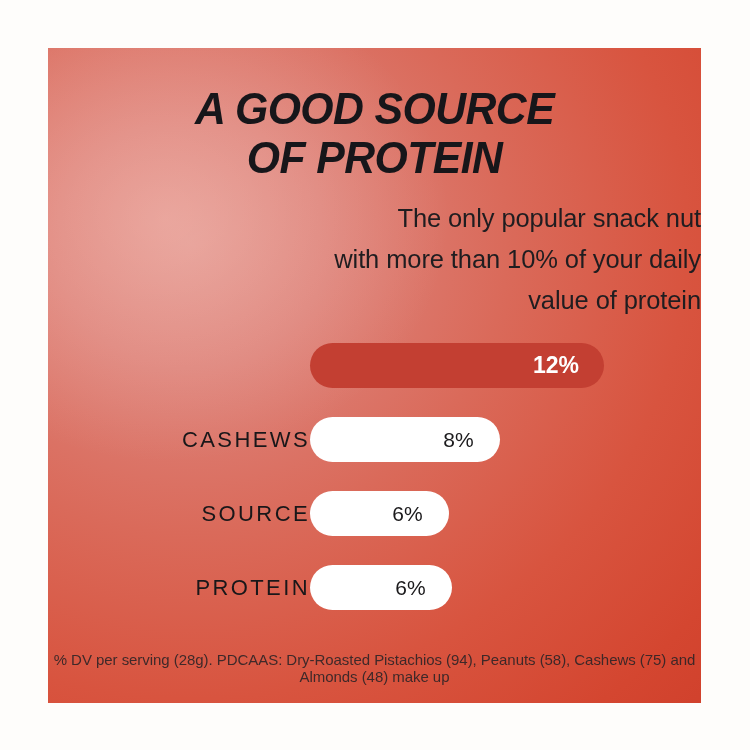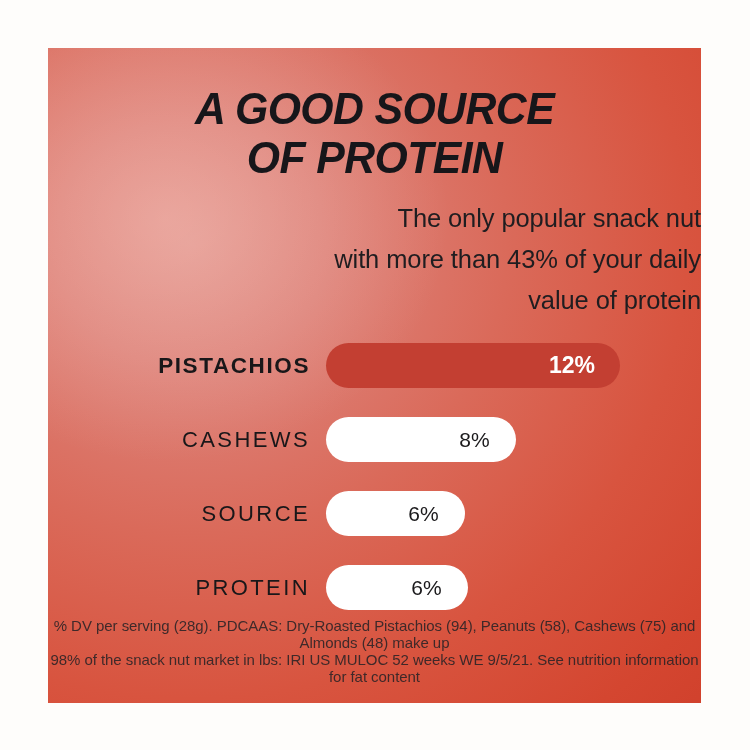--- a/index.html
+++ b/index.html
@@ -115,21 +115,21 @@
     letter-spacing: 2.4px;
     white-space: nowrap;
   }
   .bar-row.is-highlight .bar-label {
     font-weight: 700;
     font-size: 22.5px;
     letter-spacing: 1.6px;
   }
   .bar-track {
     position: absolute;
-    left: 278px;   
+    left: 262px;   
     top: 0;
     height: 37px;
   }
   .bar-fill {
     position: relative;
     height: 45px;
     border-radius: 23px;
     background: #ffffff;
     box-sizing: border-box;
     display: flex;
@@ -177,28 +177,27 @@
   <div class="panel">
     <div class="panel-inner">
 
       <div class="headline">
         <span class="l1">A GOOD SOURCE</span>
         <span class="l2">OF PROTEIN</span>
       </div>
 
       <div class="subtitle">
         <span>The only popular snack nut</span>
-        <span>with more than 43% of your daily</span>
+        <span>with more than 10% of your daily</span>
         <span>value of protein</span>
       </div>
 
       <div class="bars">
 
         <div class="bar-row is-highlight">
-          <div class="bar-label">PISTACHIOS</div>
           <div class="bar-track" style="width: 294px;">
             <div class="bar-fill" style="background: rgb(195, 63, 50);">
               <span class="bar-value">12%</span>
             </div>
           </div>
         </div>
 
         <div class="bar-row">
           <div class="bar-label">CASHEWS</div>
           <div class="bar-track" style="width: 190px;">
@@ -223,18 +222,17 @@
             <div class="bar-fill" style="background: rgb(255, 255, 255);">
               <span class="bar-value">6%</span>
             </div>
           </div>
         </div>
 
       </div>
 
       <div class="footnote">
         <span>% DV per serving (28g). PDCAAS: Dry-Roasted Pistachios (94), Peanuts (58), Cashews (75) and Almonds (48) make up</span>
-        <span>98% of the snack nut market in lbs: IRI US MULOC 52 weeks WE 9/5/21. See nutrition information for fat content</span>
       </div>
 
     </div>
   </div>
 </div>
 
 </body></html>

